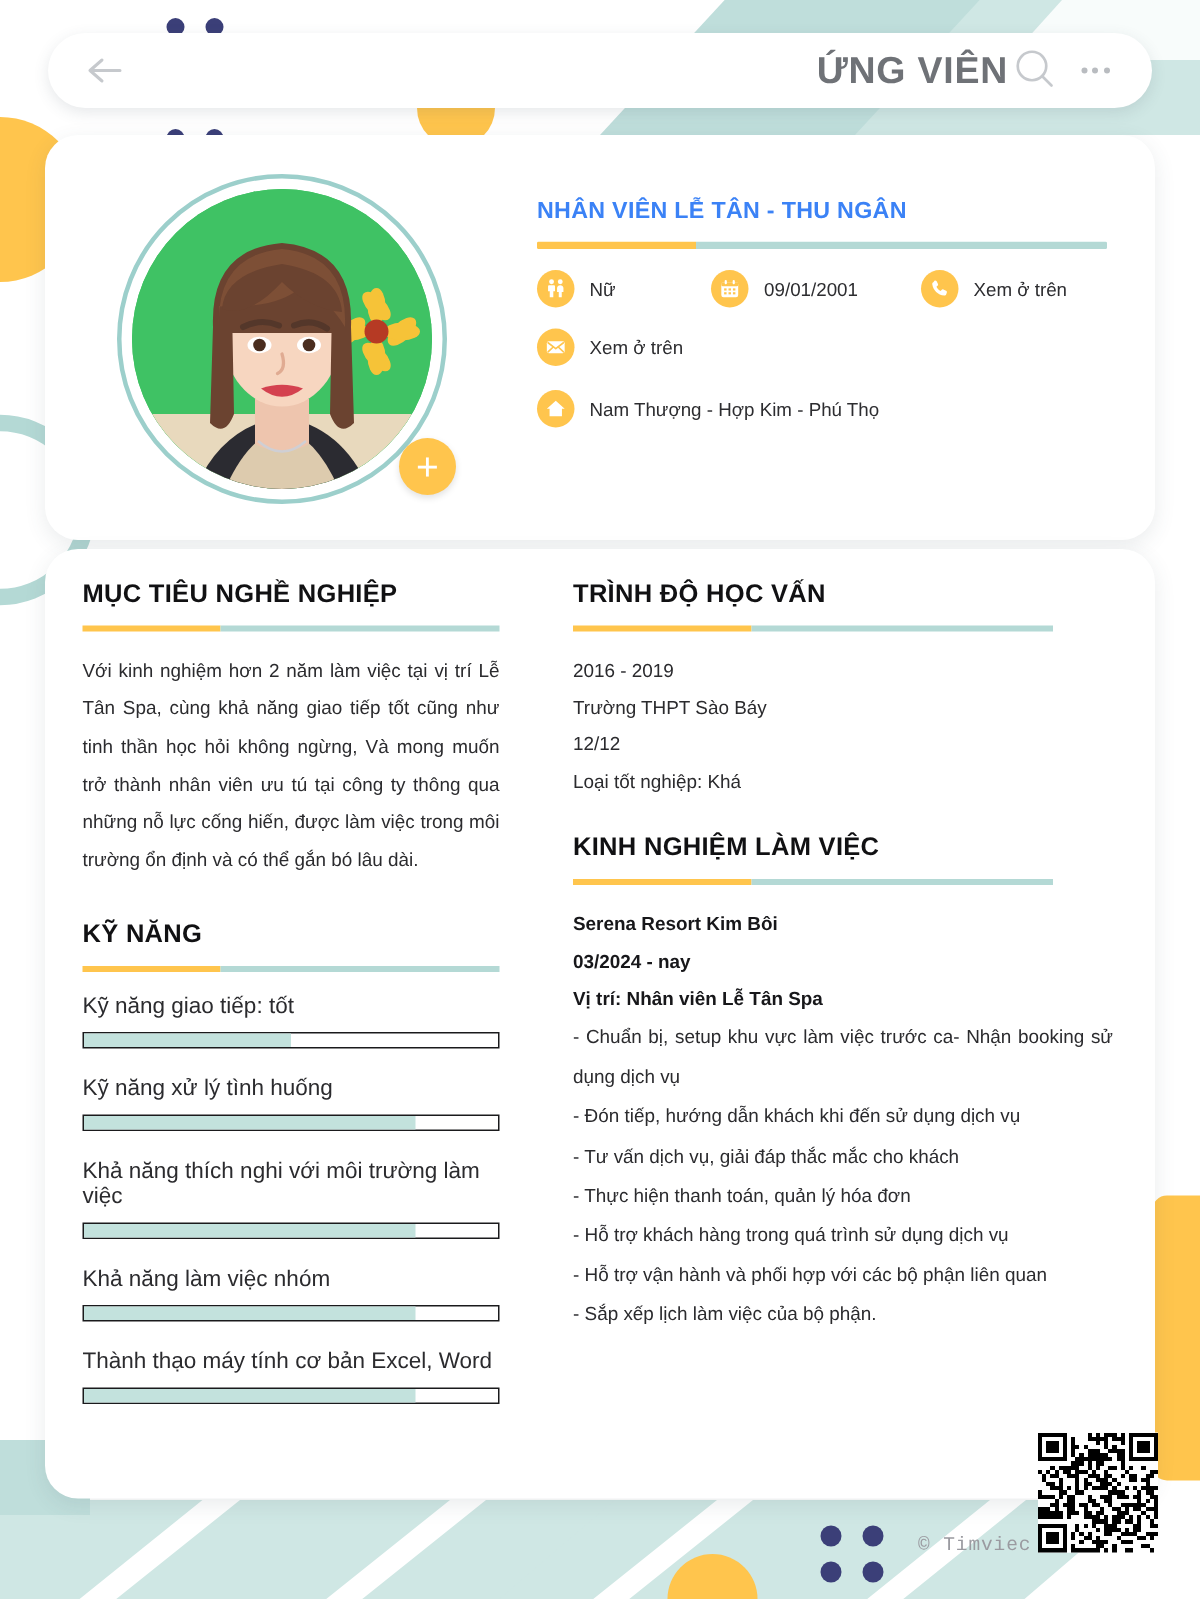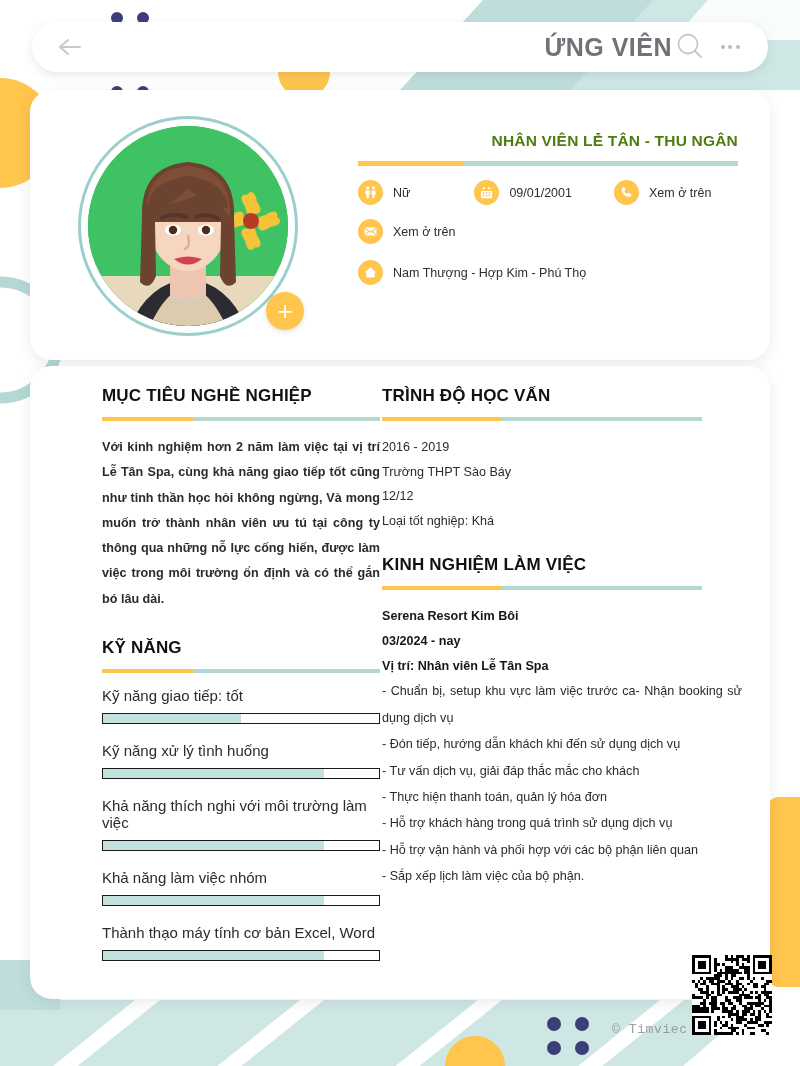--- a/index.html
+++ b/index.html
@@ -107,24 +107,23 @@
   
   .headline {
     position: absolute;
     left: 358px; top: 132px;
     width: 380px;
     z-index: 6;
   }
   .job-title {
     font-size: 15.5px;
     font-weight: bold;
-    color: #4d7c0f;
+    color: #3b82f6;
     letter-spacing: 0.2px;
     margin-bottom: 11px;
-    text-align: right;
   }
   .rule {
     height: 5px;
     width: 100%;
     display: flex;
     border-radius: 1px;
     overflow: hidden;
     margin-bottom: 14px;
   }
   .rule .rule-a { background: #ffc54d; }
@@ -141,21 +140,21 @@
   .contact-item .tx {
     margin-left: 10px;
     font-size: 12.5px;
     color: #2d2d30;
     white-space: nowrap;
   }
   .gap-a { width: 64px; }
   .gap-b { width: 42px; }
 
   
-  .col-left  { position: absolute; left: 55px;  top: 386px; width: 278px; z-index: 6; margin-left: 47px; }
+  .col-left  { position: absolute; left: 55px;  top: 386px; width: 278px; z-index: 6; }
   .col-right { position: absolute; left: 382px; top: 386px; width: 360px; z-index: 6; }
 
   .sec-title {
     font-size: 17px;
     font-weight: bold;
     color: #111113;
     letter-spacing: 0.2px;
     margin-bottom: 11px;
   }
   .sec-rule {
@@ -164,21 +163,20 @@
     margin-bottom: 14px;
   }
   .sec-rule .rule-a { background: #ffc54d; }
   .sec-rule .rule-b { background: #b4d9d5; flex: 1 1 auto; }
 
   .objective-text {
     font-size: 12.6px;
     line-height: 25.3px;
     color: #2b2b2e;
     text-align: justify;
-    font-weight: bold;
   }
 
   
   .skills { margin-top: 26px; }
   .skill-item { margin-bottom: 18px; }
   .skill-label {
     font-size: 15px;
     color: #2b2b2e;
     margin-bottom: 9px;
   }

